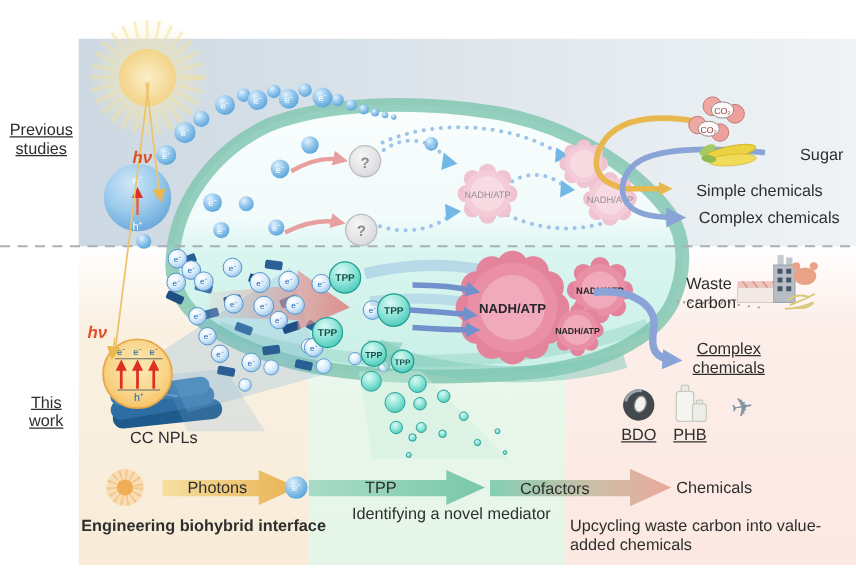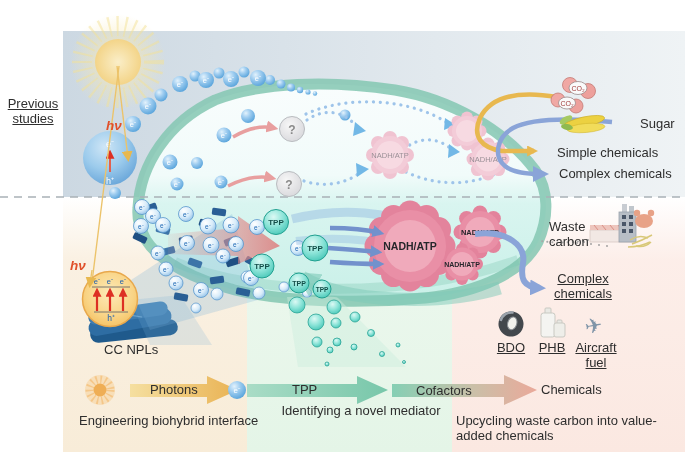--- a/index.html
+++ b/index.html
@@ -576,39 +576,39 @@
   <path d="M130,384 L207,384 L207,376 L238,390 L207,404 L207,397 L130,397 Z" fill="url(#gFlowY)"></path>
   <path d="M247,384 L357,384 L357,376 L388,390 L357,404 L357,397 L247,397 Z" fill="url(#gFlowT)"></path>
   <path d="M392,384 L504,384 L504,375 L537,390 L504,405 L504,397 L392,397 Z" fill="url(#gFlowC)"></path>
   <g>
     <circle cx="237" cy="390" r="9" fill="url(#gBubA)"></circle>
     <text x="237" y="393" font-size="8" fill="#ffffff" text-anchor="middle">e⁻</text>
   </g>
 </svg>
 
 <div class="lbl ctr" style="left:1px;top:96px;width:64px;">Previous studies</div>
+<div class="lbl ctr" style="left:13px;top:314px;width:48px;">This work</div>
 
 <div class="lbl hv" style="left:106px;top:118px;">hν</div>
 <div class="lbl hv" style="left:70px;top:258px;">hν</div>
 
 <div class="lbl" style="left:616px;top:116px;margin-left:24px;">Sugar</div>
 <div class="lbl" style="left:557px;top:145px;">Simple chemicals</div>
 <div class="lbl" style="left:559px;top:166px;">Complex chemicals</div>
 
 <div class="lbl" style="left:549px;top:219px;width:52px;">Waste carbon</div>
 <div class="lbl ctr" style="left:546px;top:271px;width:74px;">Complex chemicals</div>
 
 <div class="lbl" style="left:104px;top:342px;text-align:center;">CC NPLs</div>
 
 <div class="lbl ctr" style="left:495px;top:340px;width:32px;">BDO</div>
 <div class="lbl ctr" style="left:536px;top:340px;width:32px;">PHB</div>
-<div class="lbl ctr" style="left:568px;top:340px;width:56px;">Aircraft fuel</div>
 
 <div class="lbl" style="left:150px;top:382px;">Photons</div>
 <div class="lbl" style="left:292px;top:382px;">TPP</div>
 <div class="lbl" style="left:416px;top:383px;">Cofactors</div>
 <div class="lbl" style="left:541px;top:382px;">Chemicals</div>
 
-<div class="lbl" style="left:79px;top:413px;width:200px;">Engineering biohybrid interface</div>
+<div class="lbl" style="left:65px;top:413px;width:200px;font-weight:bold;">Engineering biohybrid interface</div>
 <div class="lbl" style="left:272px;top:403px;width:178px;white-space:nowrap;text-align:center;">Identifying a novel mediator</div>
 <div class="lbl" style="left:456px;top:413px;width:206px;">Upcycling waste carbon into value-added chemicals</div>
 
 </div>
 
 </body></html>

